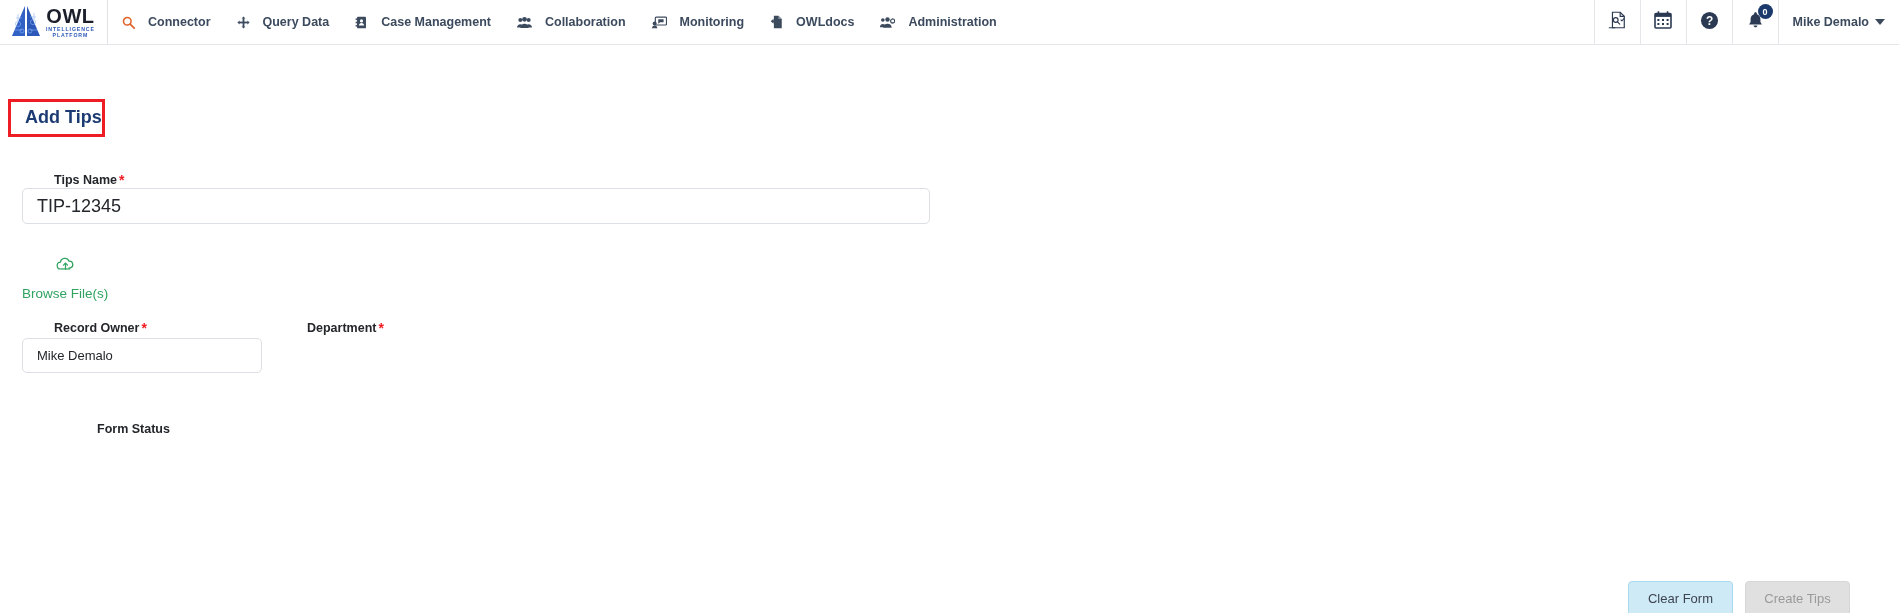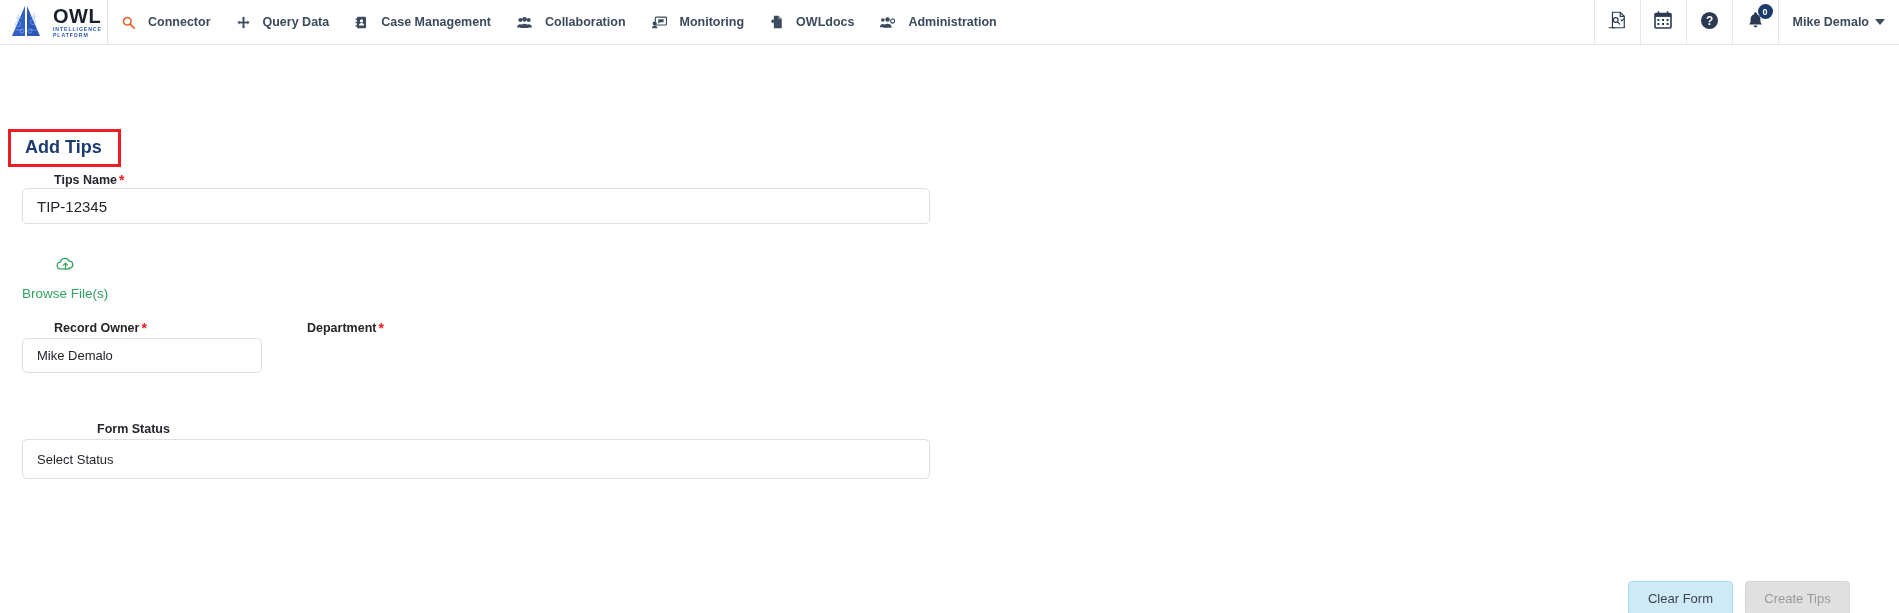--- a/index.html
+++ b/index.html
@@ -23,21 +23,21 @@
   }
   .logo-block {
     width: 108px;
     height: 44px;
     display: flex;
     align-items: center;
     padding-left: 6px;
     border-right: 1px solid #e0e2e6;
   }
   .logo-mark { width: 40px; height: 40px; flex: 0 0 40px; }
-  .logo-text { margin-left: 7px; line-height: 1; }
+  .logo-text { margin-left: 0; line-height: 1; text-align: center; }
   .logo-owl {
     font-family: "Liberation Sans", sans-serif;
     font-weight: bold;
     font-size: 20px;
     letter-spacing: 0.5px;
     color: #1b1f2b;
     display: block;
   }
   .logo-sub {
     font-size: 5.2px;
@@ -112,23 +112,23 @@
     border-left: 5px solid transparent;
     border-right: 5px solid transparent;
     border-top: 6px solid #3c4a5e;
   }
 
   
   .page { position: relative; width: 1899px; height: 568px; background: #fff; }
 
   .title-wrap {
     position: absolute;
-    left: 8px; top: 84px;
+    left: 8px; top: 54px;
     border: 3px solid #ee1d23;
-    padding: 6px 16px 8px 14px;
+    padding: 6px 0 8px 14px;
   }
   .page-title {
     font-size: 18px;
     font-weight: bold;
     color: #1d3b73;
     line-height: 1;
   }
 
   .lbl {
     font-size: 12.5px;
@@ -138,21 +138,21 @@
   }
   .req { color: #ee1d23; font-size: 14px; font-weight: bold; margin-left: 2px; vertical-align: -1px;}
 
   .fld-label { position: absolute; margin-left: 32px; }
 
   .txtinput {
     position: absolute;
     background: #fff;
     border: 1px solid #dcdfe3;
     border-radius: 5px;
-    font-size: 15px;
+    font-size: 18px;
     color: #24262b;
     padding: 16px 14px;
     font-family: "Liberation Sans", sans-serif;
     outline: none;
   }
 
   .sel {
     position: absolute;
     background: #fff;
     border: 1px solid #dcdfe3;
@@ -433,22 +433,19 @@
   </div>
   <select class="sel" style="left:22px; top:293px; width:240px; height:35px;">
     <option>Mike Demalo</option>
   </select>
 
   <div class="fld-label lbl" style="left:275px; top:276px;text-align:right;">
     <span>Department</span><span class="req">*</span>
   </div>
 
   <div class="fld-label lbl" style="left:22px; top:378px;padding-left:43px;">Form Status</div>
-  <select class="sel" style="left:22px; top:394px; width:908px; height:40px;">
-    <option>Select Status</option>
-  </select>
 
   <div class="footer-actions">
     <button class="btn-clear">Clear Form</button>
     <button class="btn-create" disabled="">Create Tips</button>
   </div>
 
 </div>
 
 </body></html>

